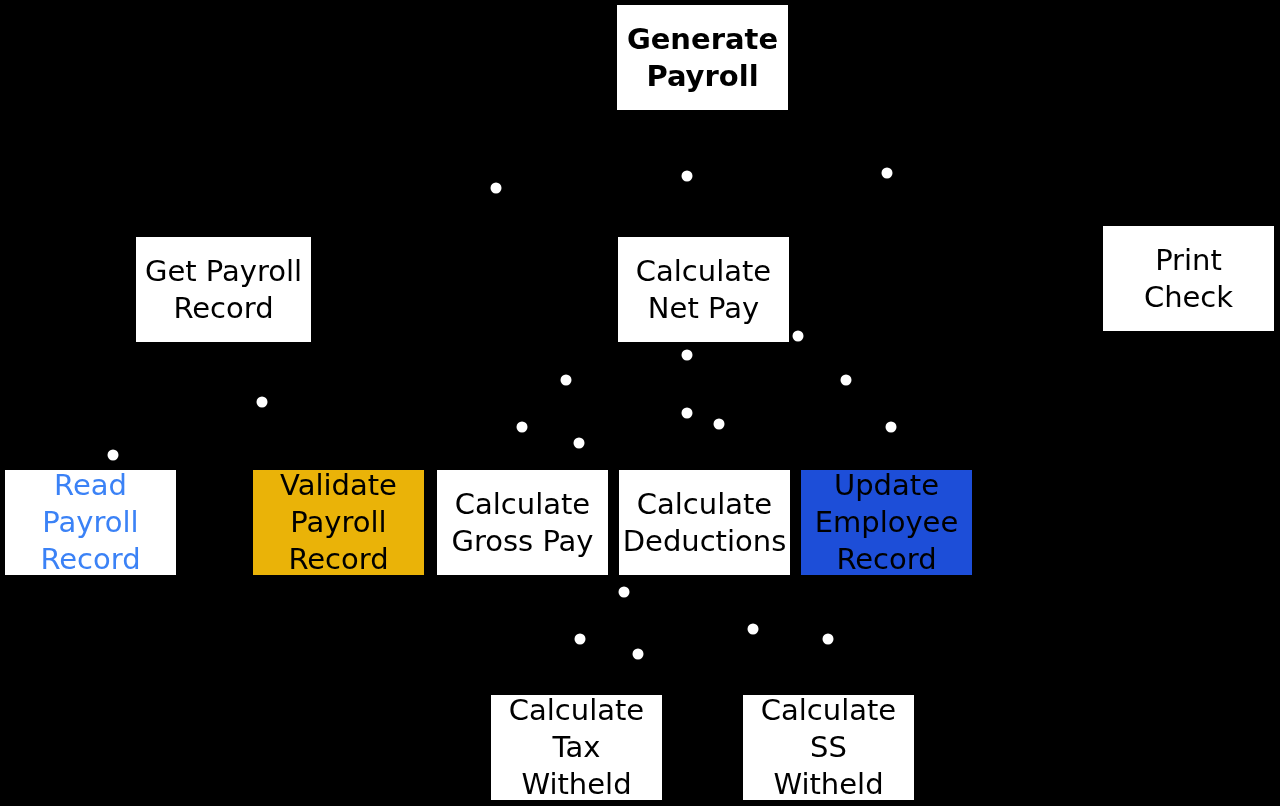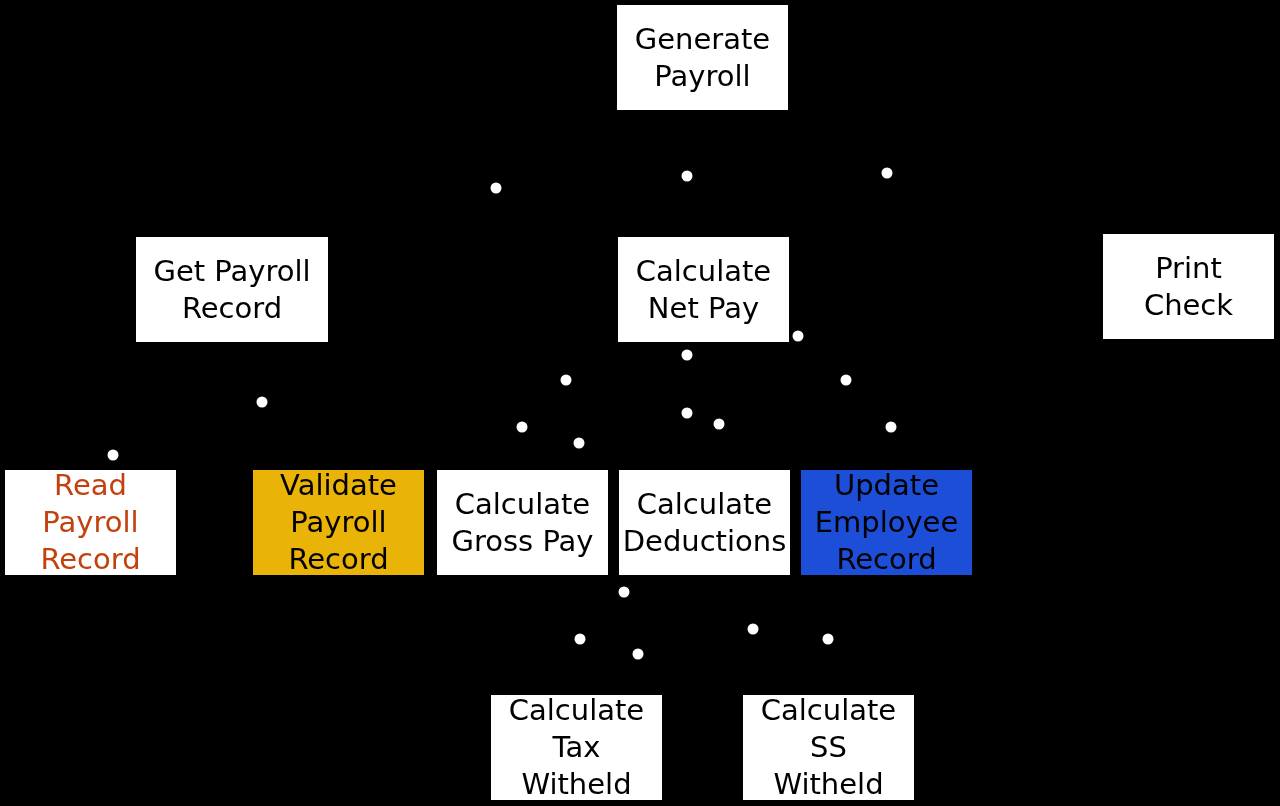--- a/index.html
+++ b/index.html
@@ -35,29 +35,29 @@
     border-radius: 50%;
     background: #ffffff;
     transform: translate(-50%, -50%);
   }
 </style>
 </head>
 <body>
 
 <div class="canvas">
   <div id="nodes-layer">
-      <div class="node" style="left: 617px; top: 5px; width: 171px; height: 105px; background: rgb(255, 255, 255); color: rgb(0, 0, 0);">Generate
+      <div class="node" style="left: 617px; top: 5px; width: 171px; height: 105px; background: rgb(255, 255, 255); color: rgb(0, 0, 0); font-weight: bold;">Generate
 Payroll</div>
-      <div class="node" style="left: 136px; top: 237px; width: 192px; height: 105px; background: rgb(255, 255, 255); color: rgb(0, 0, 0);">Get Payroll
+      <div class="node" style="left: 136px; top: 237px; width: 175px; height: 105px; background: rgb(255, 255, 255); color: rgb(0, 0, 0);">Get Payroll
 Record</div>
       <div class="node" style="left: 618px; top: 237px; width: 171px; height: 105px; background: rgb(255, 255, 255); color: rgb(0, 0, 0);">Calculate
 Net Pay</div>
-      <div class="node" style="left: 1103px; top: 234px; width: 171px; height: 105px; background: rgb(255, 255, 255); color: rgb(0, 0, 0);">Print
+      <div class="node" style="left: 1103px; top: 226px; width: 171px; height: 105px; background: rgb(255, 255, 255); color: rgb(0, 0, 0);">Print
 Check</div>
-      <div class="node" style="left: 5px; top: 470px; width: 171px; height: 105px; background: rgb(255, 255, 255); color: #c2410c;">Read
+      <div class="node" style="left: 5px; top: 470px; width: 171px; height: 105px; background: rgb(255, 255, 255); color: #3b82f6;">Read
 Payroll
 Record</div>
       <div class="node" style="left: 253px; top: 470px; width: 171px; height: 105px; background: #eab308; color: rgb(0, 0, 0);">Validate
 Payroll
 Record</div>
       <div class="node" style="left: 437px; top: 470px; width: 171px; height: 105px; background: rgb(255, 255, 255); color: rgb(0, 0, 0);">Calculate
 Gross Pay</div>
       <div class="node" style="left: 619px; top: 470px; width: 171px; height: 105px; background: rgb(255, 255, 255); color: rgb(0, 0, 0);">Calculate
 Deductions</div>
       <div class="node" style="left: 801px; top: 470px; width: 171px; height: 105px; background: #1d4ed8; color: rgb(0, 0, 0);">Update

